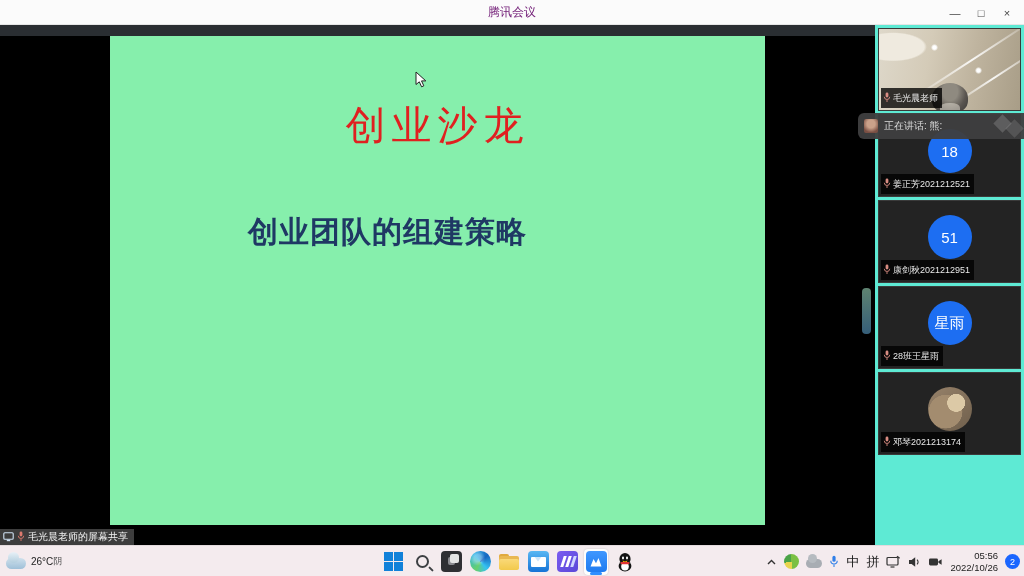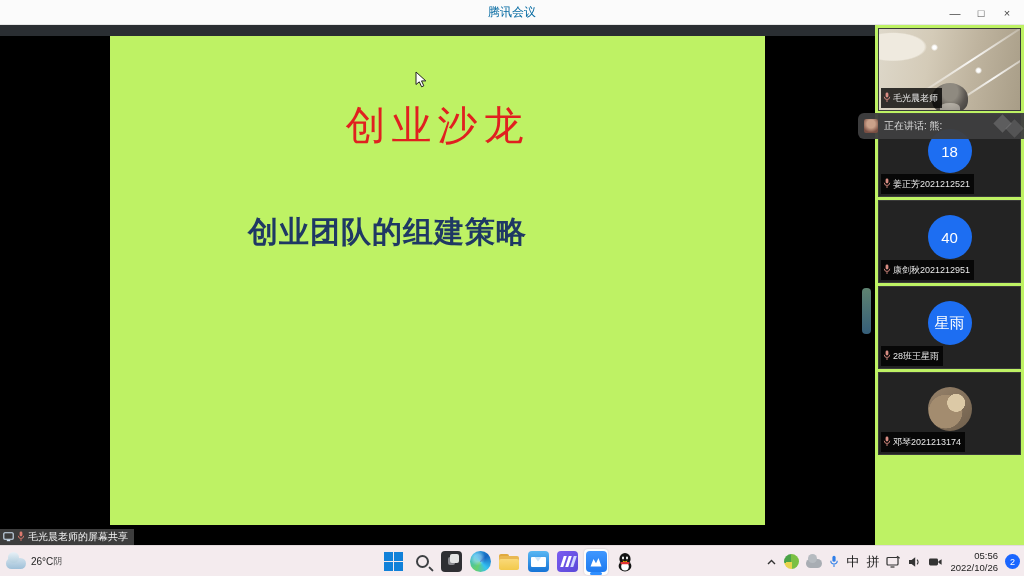--- a/index.html
+++ b/index.html
@@ -4,46 +4,46 @@
 <style>
   * { margin:0; padding:0; box-sizing:border-box; }
   html,body { width:1024px; height:576px; overflow:hidden; background:#000;
               font-family:"Liberation Sans", sans-serif; }
   #stage { position:relative; width:1024px; height:576px; }
 
   
   .titlebar { position:absolute; left:0; top:0; width:1024px; height:25px;
     background:#fbfbfb; border-bottom:1px solid #e6e6e6;
     display:flex; align-items:center; justify-content:center; }
-  .titlebar .t { font-size:12px; color:#0369a1; }
+  .titlebar .t { font-size:12px; color:#701a75; }
   .winctl { position:absolute; right:6px; top:0; height:25px; display:flex; align-items:center; gap:4px; }
   .winctl span { width:22px; height:20px; display:flex; align-items:center; justify-content:center;
     font-size:11px; color:#444; }
 
   
   .mainarea { position:absolute; left:0; top:25px; width:875px; height:520px; background:#000; }
   .sharestrip { position:absolute; left:0; top:0; width:875px; height:11px; background:#2a2e32; }
-  .slide { position:absolute; left:110px; top:11px; width:655px; height:489px; background:#bef264; }
+  .slide { position:absolute; left:110px; top:11px; width:655px; height:489px; background:#86efac; }
   .slide-title { position:absolute; left:0; top:62px; width:100%; text-align:center;
     font-family:"DejaVu Serif", serif; font-size:40px; letter-spacing:6px; color:#e02020; }
   .slide-sub { position:absolute; left:138px; top:176px;
     font-family:"Liberation Sans", sans-serif; font-weight:bold; font-size:30px;
     letter-spacing:1px; color:#1f3864; }
   .slide-author { position:absolute; left:418px; top:220px;
     font-family:"DejaVu Serif", serif; font-size:27px; letter-spacing:3px; color:#1f3864; }
 
   .cursor { position:absolute; left:415px; top:46px; z-index:40; }
 
   
   .banner { position:absolute; left:0; top:504px; height:16px; background:#3d3d3d;
     display:flex; align-items:center; gap:3px; padding:0 6px 0 3px; }
   .banner .txt { font-size:10px; color:#f2f2f2; white-space:nowrap; }
 
   
-  .sidebar { position:absolute; left:875px; top:25px; width:149px; height:520px; background:#bef264; }
+  .sidebar { position:absolute; left:875px; top:25px; width:149px; height:520px; background:#5eead4; }
   .tiles { position:absolute; left:3px; top:3px; width:143px; }
   .tile { position:relative; width:143px; height:83px; margin-bottom:3px;
     background:#232323; border:1px solid #3a3a3a; }
   .namelabel { position:absolute; left:2px; bottom:2px; display:flex; align-items:center; gap:2px;
     background:rgba(0,0,0,.78); padding:1px 4px 1px 2px; }
   .namelabel .n { font-size:9px; color:#e8e8e8; white-space:nowrap; }
   .avatar { position:absolute; left:50%; top:36px; transform:translate(-50%,-50%);
     width:44px; height:44px; border-radius:50%; background:#1d6ef2;
     display:flex; align-items:center; justify-content:center;
     color:#fff; font-size:15px; }
@@ -230,21 +230,21 @@
               <rect x="2.6" y="0.6" width="2.8" height="4.8" rx="1.4" fill="#d98c82"></rect>
               <path d="M1.3 4.8a2.7 2.7 0 0 0 5.4 0" fill="none" stroke="#d98c82" stroke-width="0.9"></path>
               <line x1="4" y1="8" x2="4" y2="10" stroke="#d98c82" stroke-width="0.9"></line>
             </svg>
           </span>
           <span class="n">姜正芳2021212521</span>
         </div>
       </div>
 
       <div class="tile">
-        <div class="avatar">40</div>
+        <div class="avatar">51</div>
         <div class="namelabel">
           <span class="mic8">
             <svg width="8" height="11" viewBox="0 0 8 11">
               <rect x="2.6" y="0.6" width="2.8" height="4.8" rx="1.4" fill="#d98c82"></rect>
               <path d="M1.3 4.8a2.7 2.7 0 0 0 5.4 0" fill="none" stroke="#d98c82" stroke-width="0.9"></path>
               <line x1="4" y1="8" x2="4" y2="10" stroke="#d98c82" stroke-width="0.9"></line>
             </svg>
           </span>
           <span class="n">康剑秋2021212951</span>
         </div>

